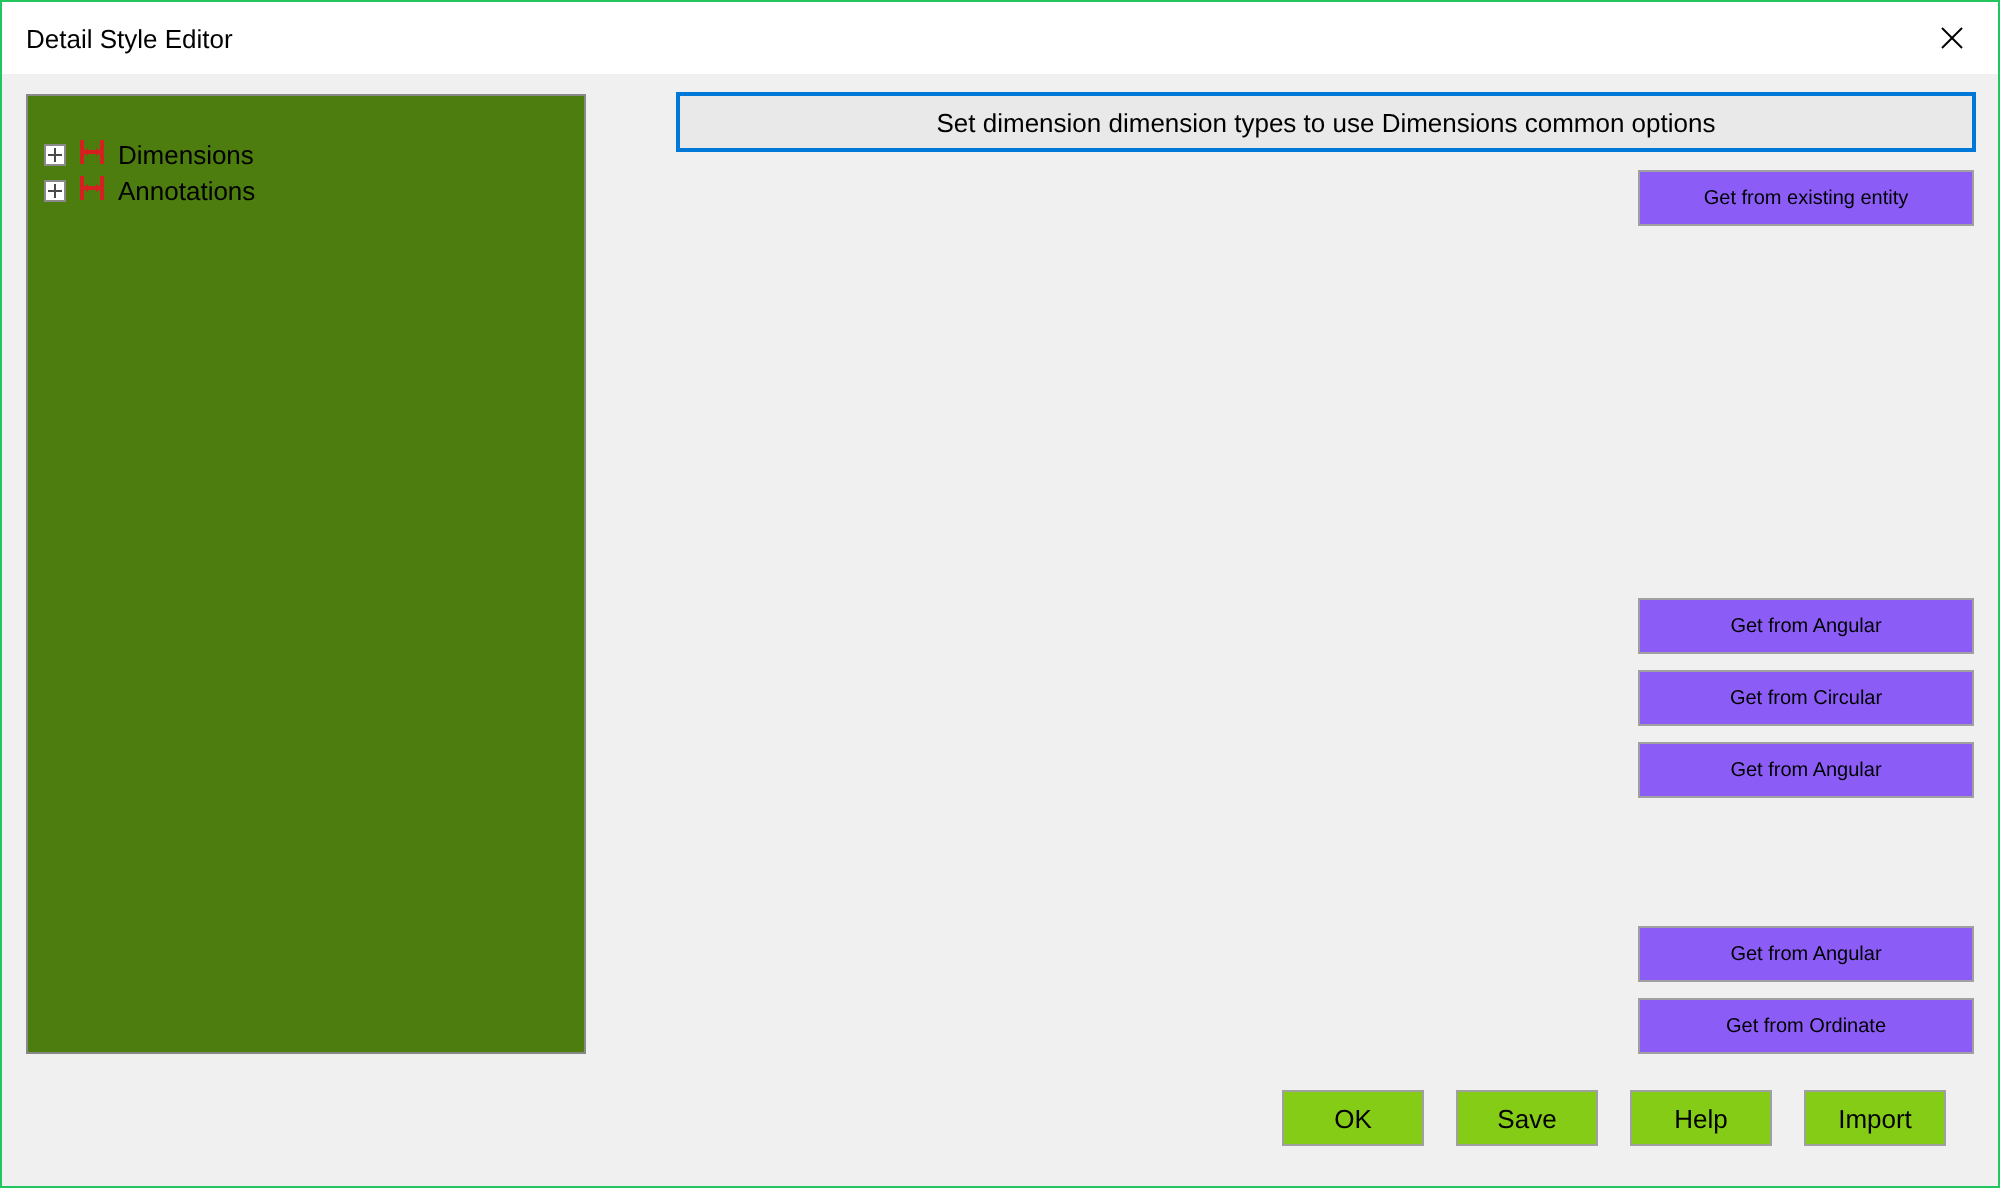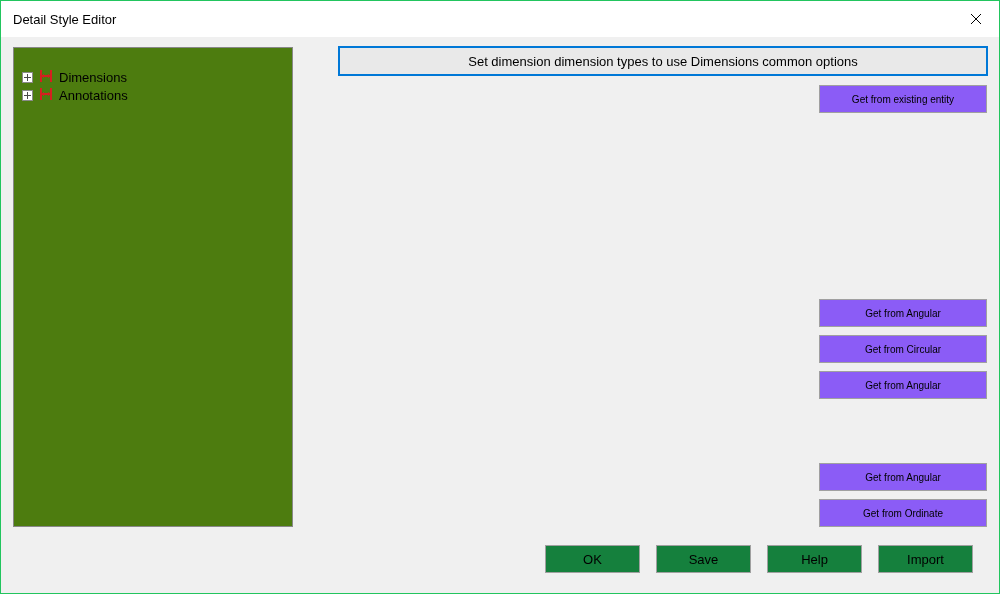--- a/index.html
+++ b/index.html
@@ -126,23 +126,23 @@
   }
   .spacer-flex { flex: 1; }
   .gap-block { height: 56px; }
   .footer {
     display: flex;
     justify-content: flex-end;
     gap: 16px;
     padding: 18px 14px 8px 0;
   }
   .footer-btn {
-    width: 95px;
+    width: 71px;
     height: 28px;
-    background: #15803d;
+    background: #84cc16;
     border: 1px solid #a0a0a0;
     font-family: inherit;
     font-size: 13px;
     color: #000;
     cursor: default;
   }
 </style>
 </head>
 <body>
 

